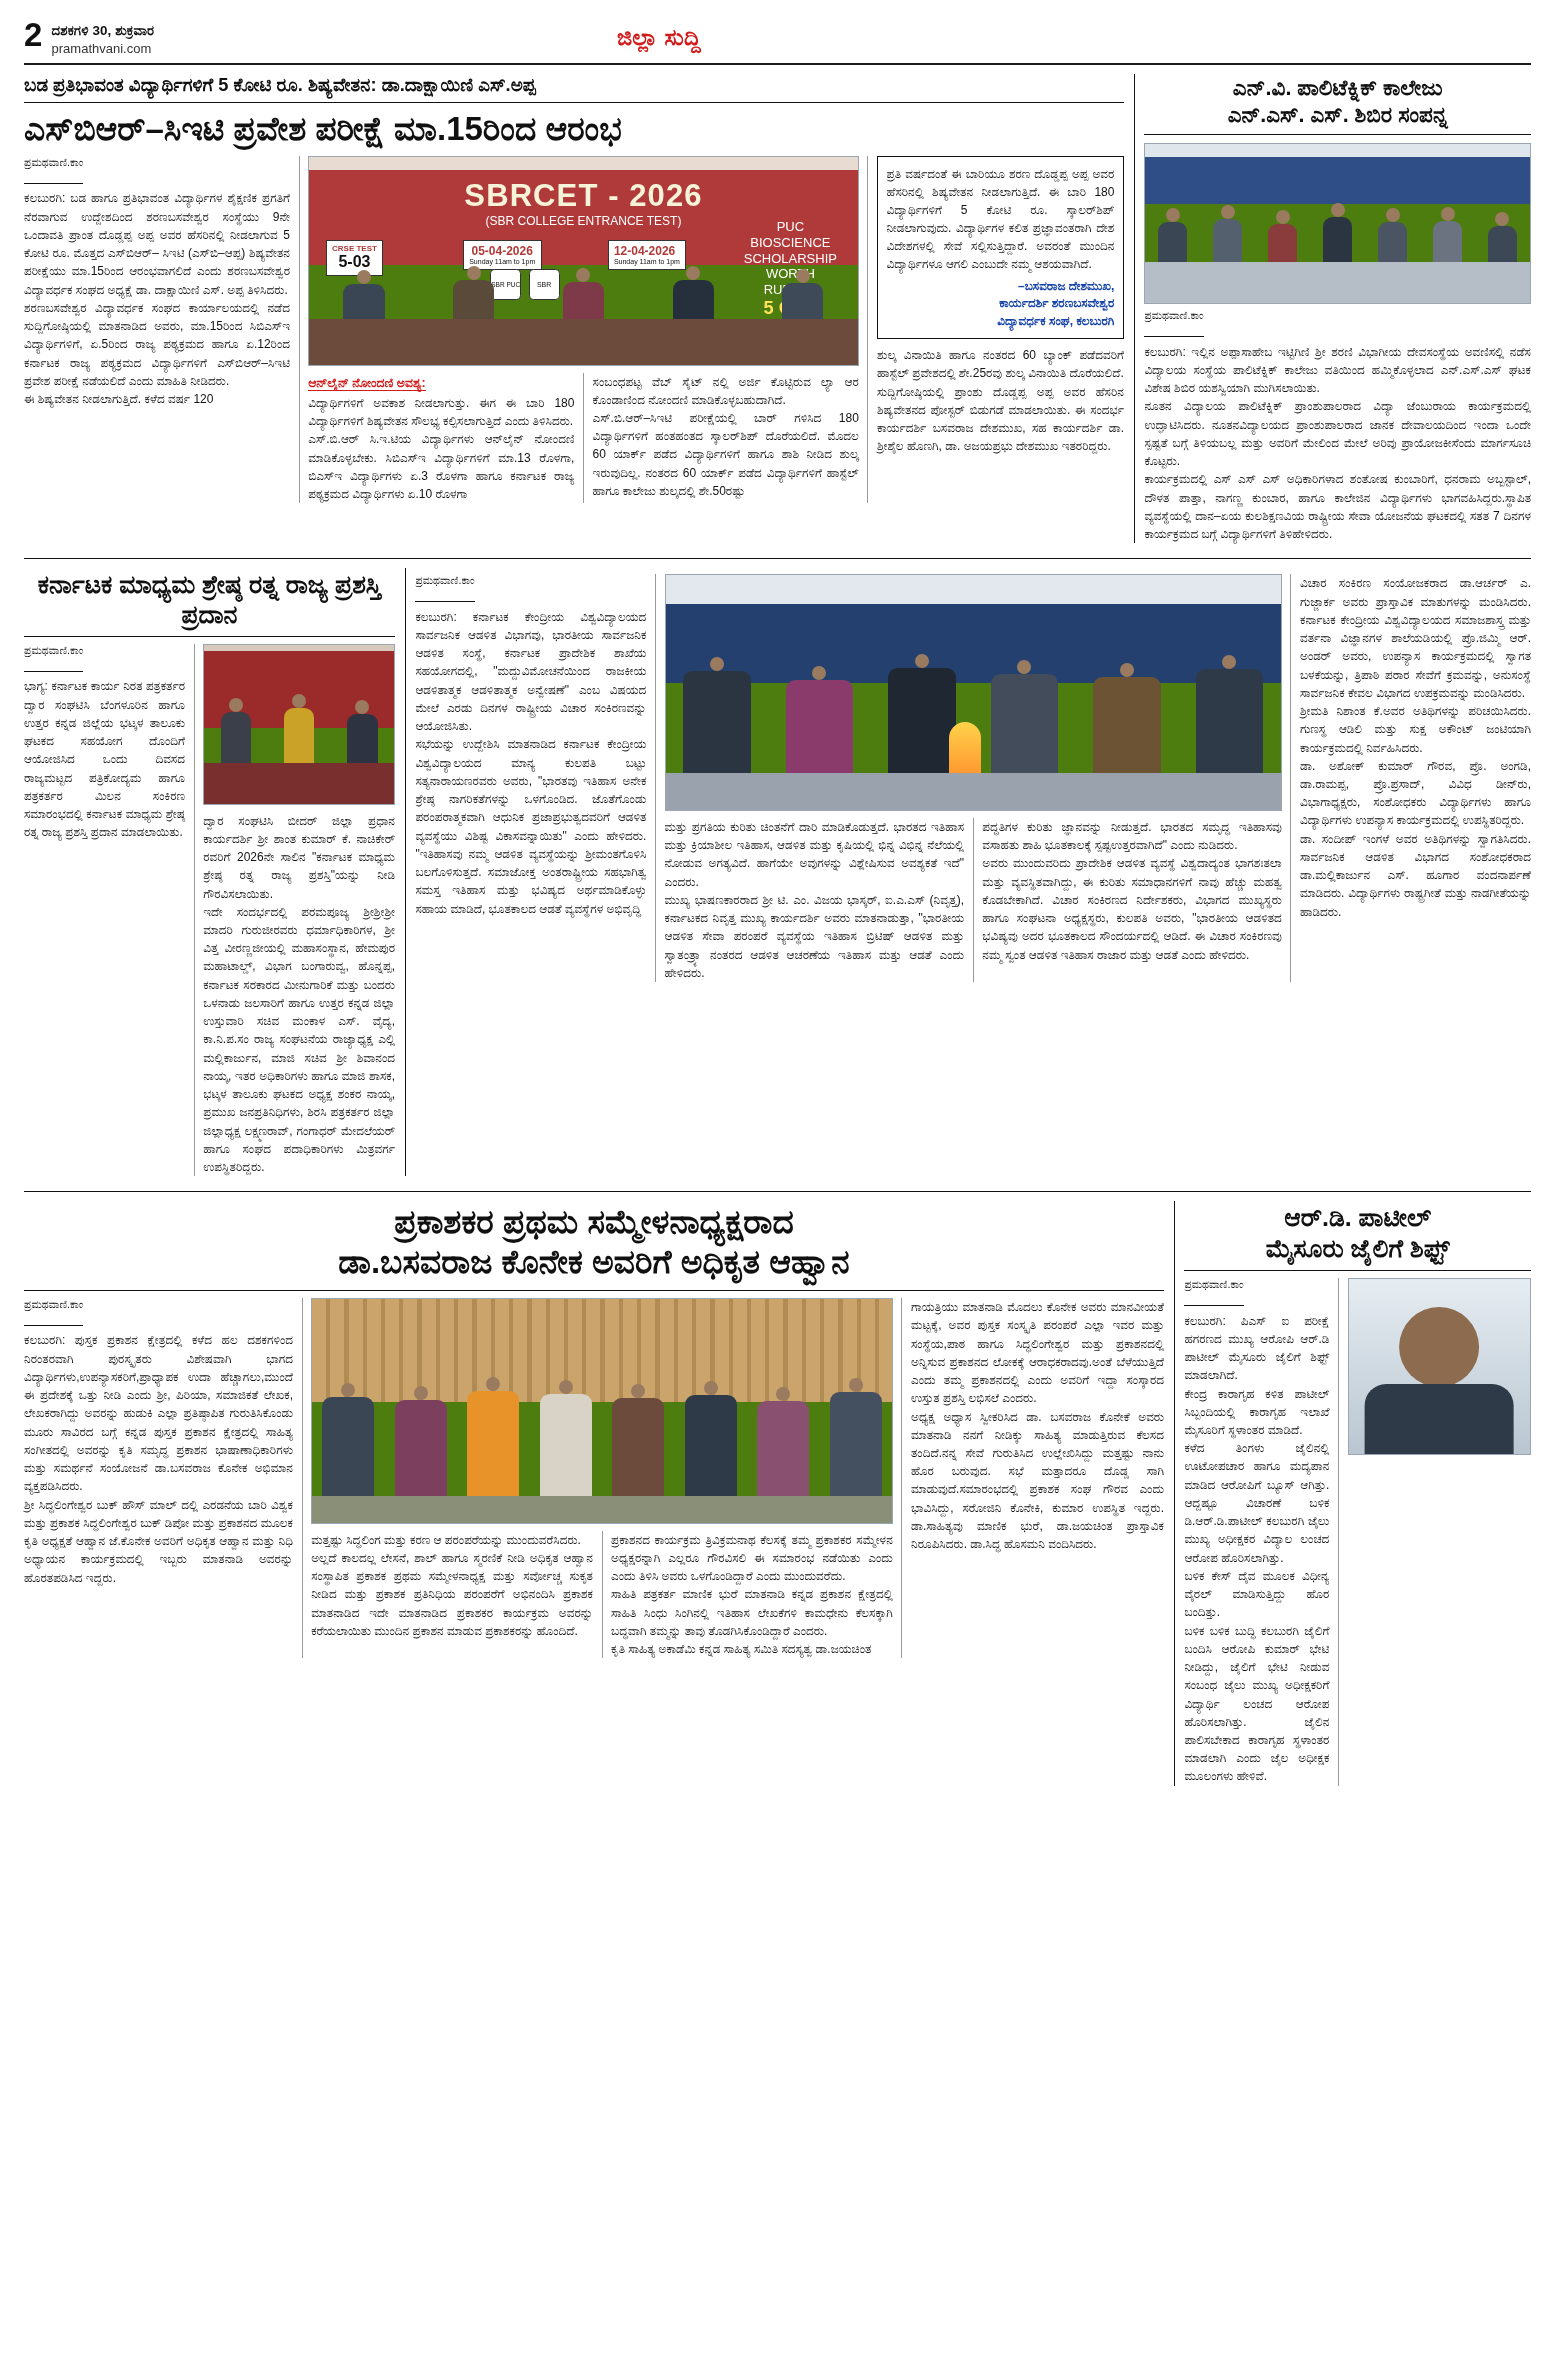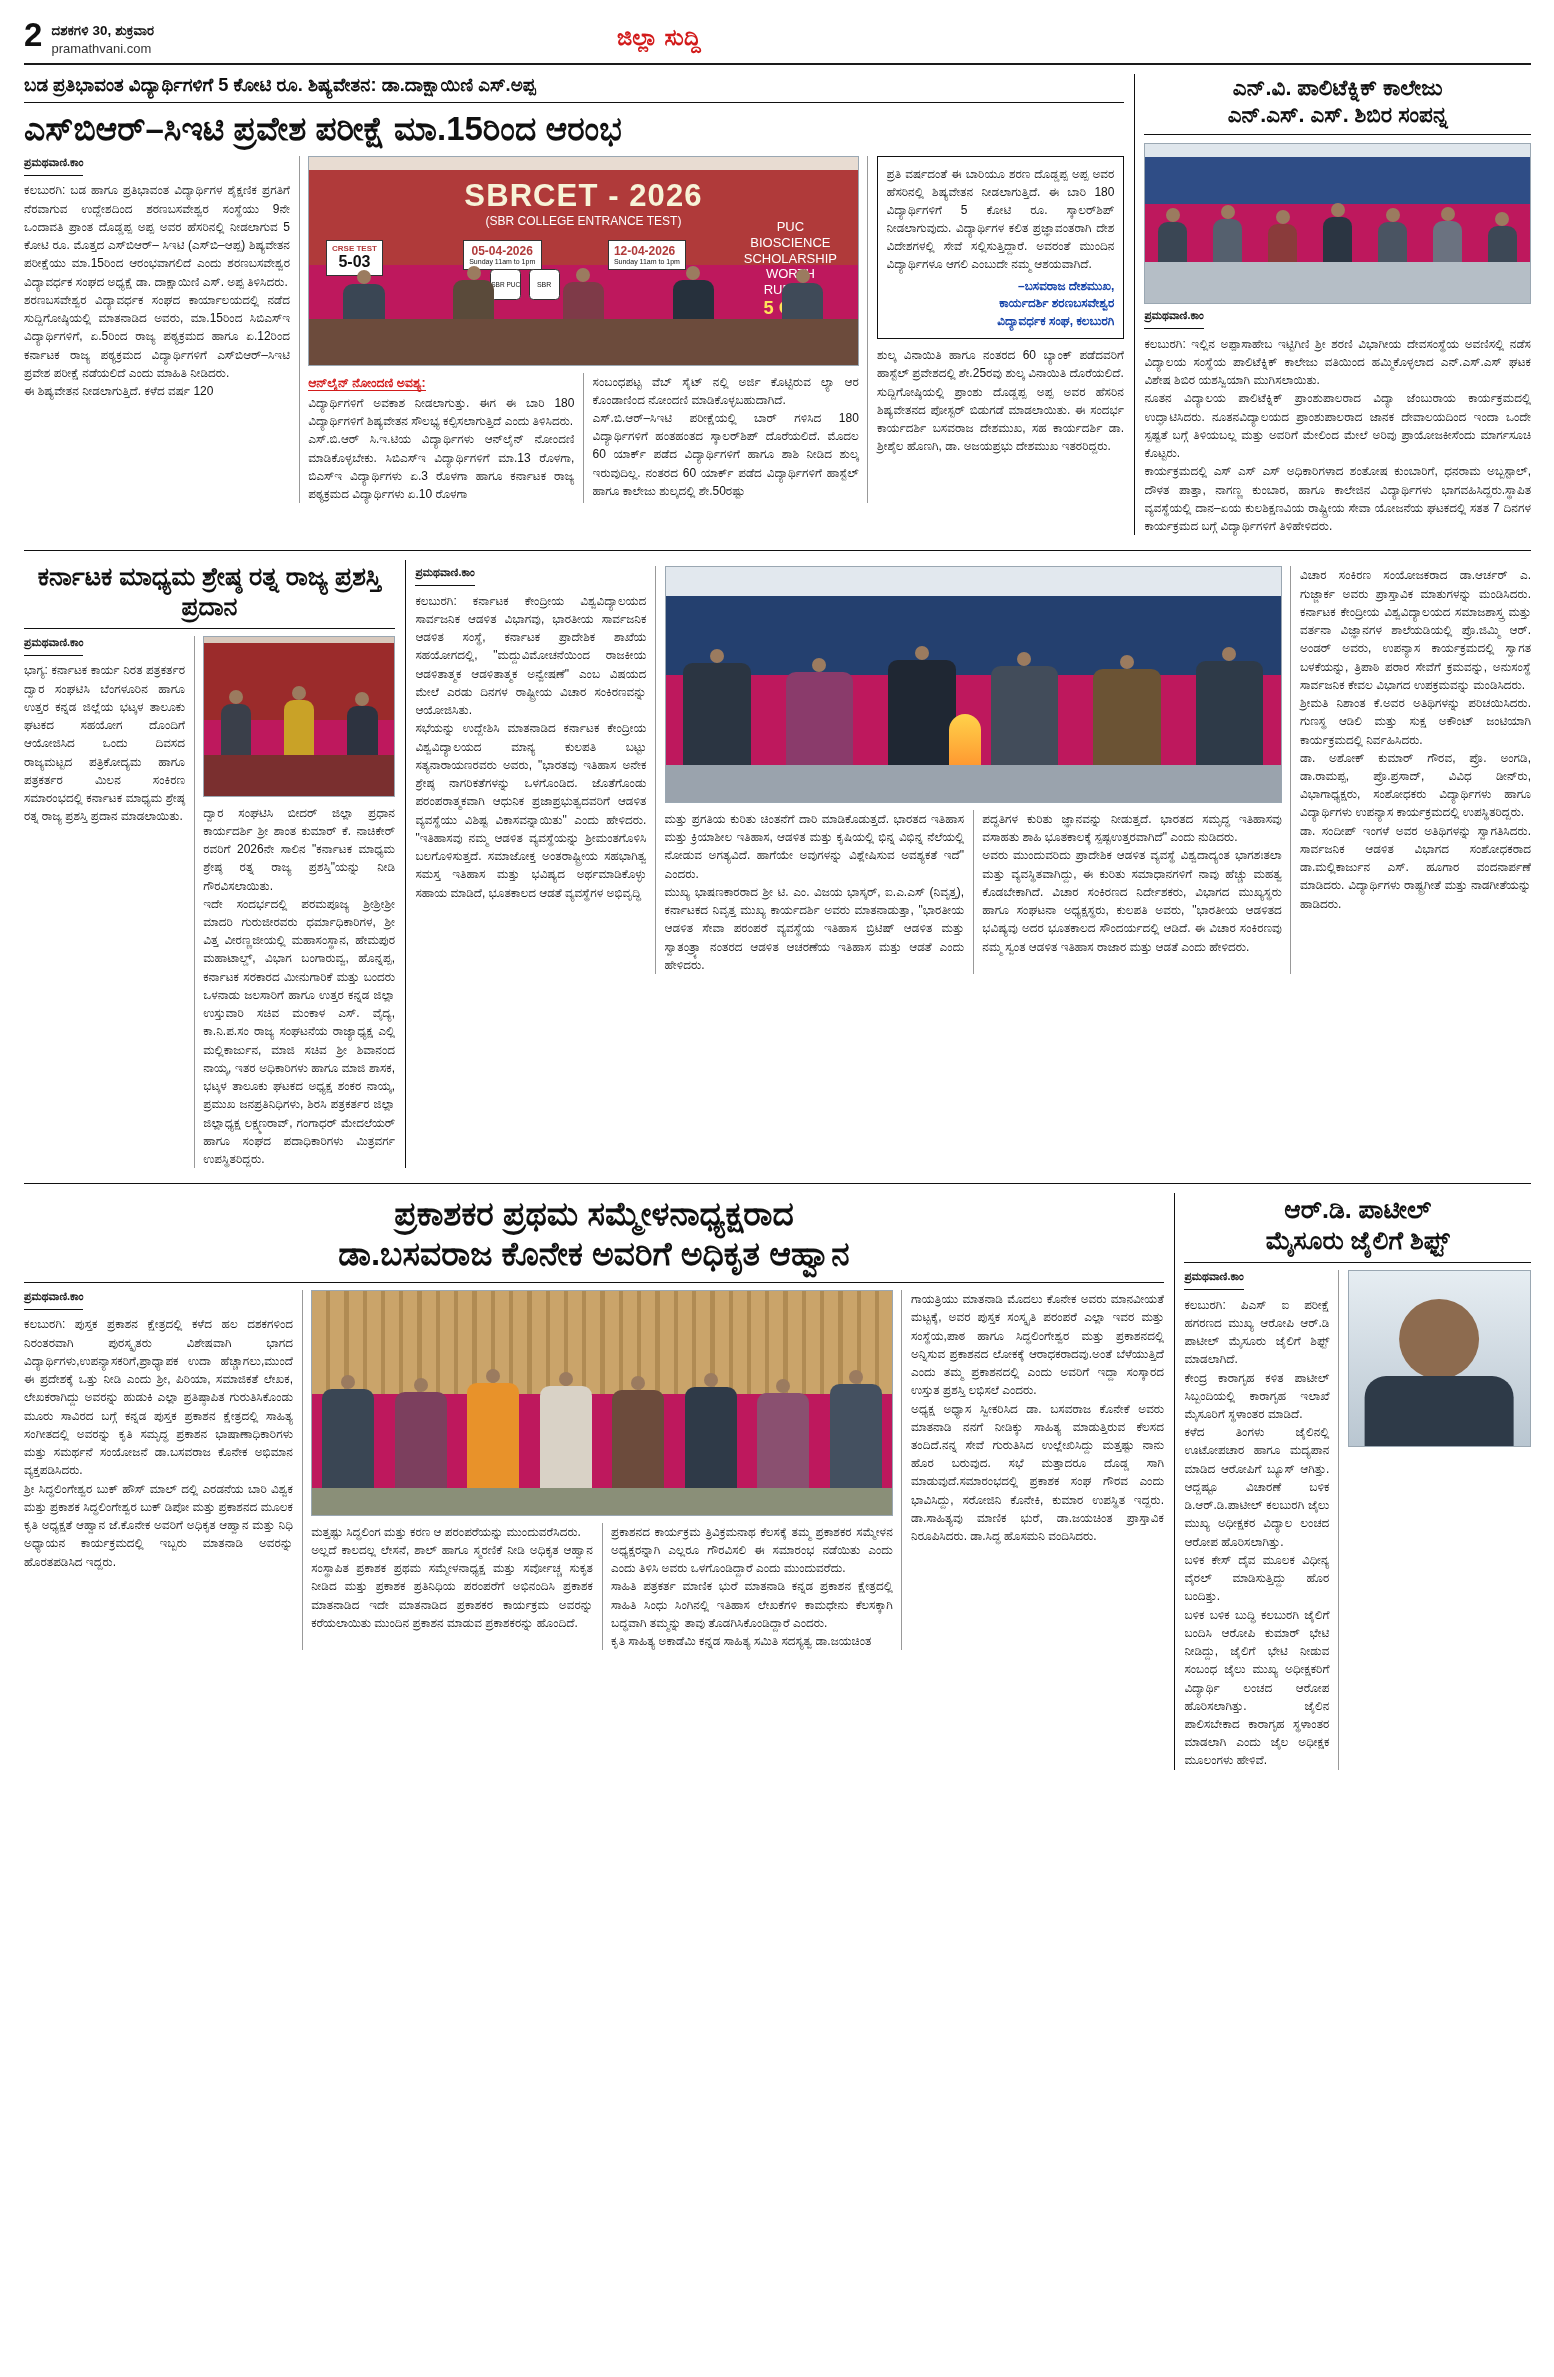--- a/index.html
+++ b/index.html
@@ -67,40 +67,40 @@
   .headline {
     font-size: 30px; font-weight: bold; line-height: 1.18; color:#111;
     margin: 2.2px 0 7.5px 0;
   }
   .headline.big { font-size: 33px; }
   .headline.mid { font-size: 25px; }
   .headline.sm  { font-size: 21.5px; }
   .headline.center { text-align:center; }
 
   .byline {
-    font-size: 10.8px; font-weight: bold; color:#111;
+    font-size: 10.8px; font-weight: normal; color:#111;
     border-bottom: 0.5px solid #111; display:inline-block;
-    padding-bottom: 6px; margin-bottom: 5.4px;
+    padding-bottom: 14px; margin-bottom: 5.4px;
   }
 
   .body-text {
     font-size: 12px;
     line-height: 1.52;
     text-align: justify;
     color:#111;
     hyphens:auto;
   }
   .subhead-inline {
     font-size: 12.4px; font-weight: bold; color:#d21b1b;
     border-bottom:0.5px solid #d21b1b; display:inline-block; margin:3.2px 0 3.2px 0;
   }
 
   
   .photo {
-    background: #be185d;
+    background: #4d7c0f;
     position: relative;
     overflow: hidden;
     border: 0.5px solid #9aa7b2;
   }
   .photo .sky { position:absolute; left:0; right:0; top:0; height:38%; background:#dfe6ec; }
   .photo .floor { position:absolute; left:0; right:0; bottom:0; height:26%; background:#b5bec6; }
   .photo .band { position:absolute; left:0; right:0; top:30%; height:16%; background:#7f96ad; }
   .photo .figs { position:absolute; left:0; right:0; bottom:18%; height:46%; display:flex; align-items:flex-end; justify-content:space-around; }
   .photo .fig { width:7.5%; background:#3a4654; border-radius:9.7px 9.7px 2.2px 2.2px; position:relative; }
   .photo .fig::before{

